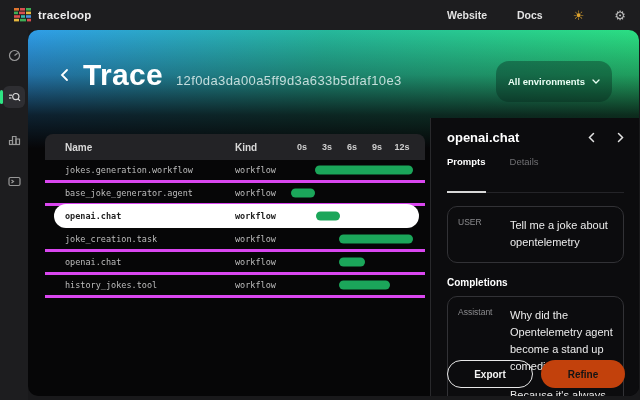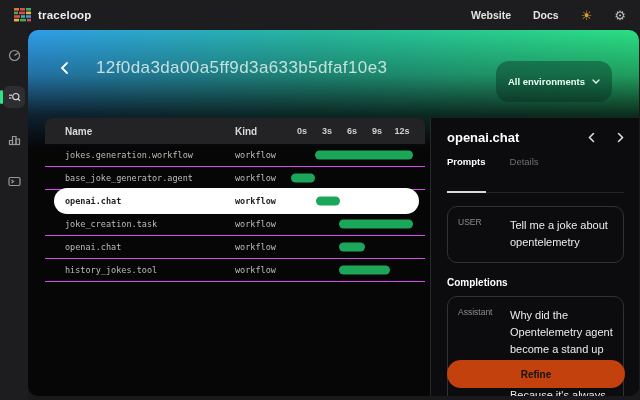--- a/index.html
+++ b/index.html
@@ -4,21 +4,21 @@
 <style>
   * { margin:0; padding:0; box-sizing:border-box; }
   html,body { width:640px; height:400px; overflow:hidden; }
   body { background:#19191b; font-family:"Liberation Sans", sans-serif; position:relative; }
 
   
   .topbar { position:absolute; top:0; left:0; right:0; height:30px; background:#1d1d1f;
             display:flex; align-items:center; padding:0 14px; z-index:5;justify-content:space-between; }
   .brand { display:flex; align-items:center; gap:7px; }
   .brand-name { color:#ececec; font-size:11.5px; font-weight:bold; letter-spacing:.2px; }
-  .topnav { margin-left:auto; display:flex; align-items:center; gap:22px; }
+  .topnav { margin-left:auto; display:flex; align-items:center; gap:30px; }
   .topnav a { color:#e3e3e3; font-size:10.5px; font-weight:bold; text-decoration:none; }
   .sun-ico { color:#dca22e; font-size:13px; line-height:1; cursor:pointer; }
   .gear-ico { color:#bdbdbd; font-size:13px; line-height:1; cursor:pointer; }
 
   
   .sidebar { position:absolute; top:30px; left:0; bottom:0; width:28px; background:#1d1d1f;
              display:flex; flex-direction:column; align-items:center; padding-top:14px; gap:20px; z-index:4; }
   .side-item { width:22px; height:22px; display:flex; align-items:center; justify-content:center;
                border-radius:6px; position:relative; cursor:pointer; }
   .side-item svg { stroke:#989898; }
@@ -30,35 +30,35 @@
   
   .card { position:absolute; top:30px; left:28px; right:1px; bottom:4px; background:#060607;
           border-radius:10px; overflow:hidden; }
   .hero { position:absolute; top:0; left:0; right:0; height:118px;
           background:
             linear-gradient(180deg, rgba(6,6,8,0) 0%, rgba(6,6,8,.30) 38%, rgba(6,6,8,.82) 72%, #060608 100%),
             linear-gradient(95deg, #2f9de8 0%, #26b89c 48%, #2be082 100%); }
   .hero-row { position:absolute; top:28px; left:32px; display:flex; align-items:baseline; }
   .back-btn { align-self:center; margin-right:14px; cursor:pointer; display:flex; }
   .hero-title { color:#ffffff; font-size:30px; font-weight:bold; letter-spacing:.3px; }
-  .hero-id { color:rgba(225,240,238,.85); font-size:17px; margin-left:13px; letter-spacing:.4px; }
+  .hero-id { color:rgba(225,240,238,.85); font-size:13px; margin-left:13px; letter-spacing:.4px; }
   .env-pill { position:absolute; top:31px; right:27px; height:41px; padding:0 12px;
               background:rgba(4,36,26,.38); border-radius:13px; display:flex; align-items:center; gap:7px;
               color:#eafef4; font-size:9.5px; font-weight:bold; cursor:pointer; }
 
   
-  .trace-table { position:absolute; top:88px; left:17px; width:380px; }
+  .trace-table { position:absolute; top:104px; left:17px; width:380px; }
   .t-head { height:26px; background:#232326; border-radius:8px 8px 0 0; position:relative;
             display:flex; align-items:center; color:#d8d8d8; font-size:10px; font-weight:bold; }
   .col-name { padding-left:20px; }
   .col-kind { position:absolute; left:190px; }
   .timeline { position:absolute; left:245px; width:125px; top:0; bottom:0; }
   .tick { position:absolute; top:50%; transform:translate(-50%,-50%); font-size:9px; color:#cfcfcf; font-weight:bold; }
   .t-row { height:23px; position:relative; display:flex; align-items:center;
-           border-bottom:1px solid #d946ef; cursor:pointer; }
+           border-bottom:3px solid #d946ef; cursor:pointer; }
   .t-row .cell-name, .t-row .cell-kind { font-family:"DejaVu Sans Mono", monospace; font-size:8.5px;
            color:#bdbdbd; position:relative; z-index:1; }
   .t-row .cell-kind { position:absolute; left:190px; }
   .bar { position:absolute; top:50%; transform:translateY(-50%); height:9px; border-radius:5px; background:#1ba65a; }
   .t-row.selected::before { content:""; position:absolute; left:9px; right:6px; top:-2px; bottom:-2px;
            background:#ffffff; border-radius:999px; z-index:0; }
   .t-row.selected .cell-name, .t-row.selected .cell-kind { color:#1d1d1d; font-weight:bold; }
   .t-row.selected { border-bottom-color:transparent; }
 
   
@@ -157,20 +157,21 @@
 </div>
 
 <div class="card">
   <div class="hero">
     <div class="hero-row">
       <span class="back-btn">
         <svg width="9" height="14" viewBox="0 0 9 14" fill="none" stroke="#ffffff" stroke-width="1.8" stroke-linecap="round">
           <path d="M7 2 L2 7 L7 12"></path>
         </svg>
       </span>
+      <span class="hero-title">Trace</span>
       <span class="hero-id">12f0da3da00a5ff9d3a633b5dfaf10e3</span>
     </div>
     <div class="env-pill">
       <span>All environments</span>
       <span>
         <svg width="8" height="5" viewBox="0 0 8 5" fill="none" stroke="#eafef4" stroke-width="1.3" stroke-linecap="round">
           <path d="M1 1 L4 4 L7 1"></path>
         </svg>
       </span>
     </div>
@@ -264,16 +265,17 @@
 
     <div class="msg-box comp-box">
       <span class="msg-role">Assistant</span>
       <span class="msg-text">
         <p>Why did the Opentelemetry agent become a stand up comedian?</p>
         <p>Because it's always tracing good laughs!</p>
       </span>
     </div>
 
     <div class="panel-actions">
+      <div class="btn btn-outline">Export</div>
       <div class="btn btn-solid">Refine</div>
     </div>
   </div>
 </div>
 
 </body></html>

